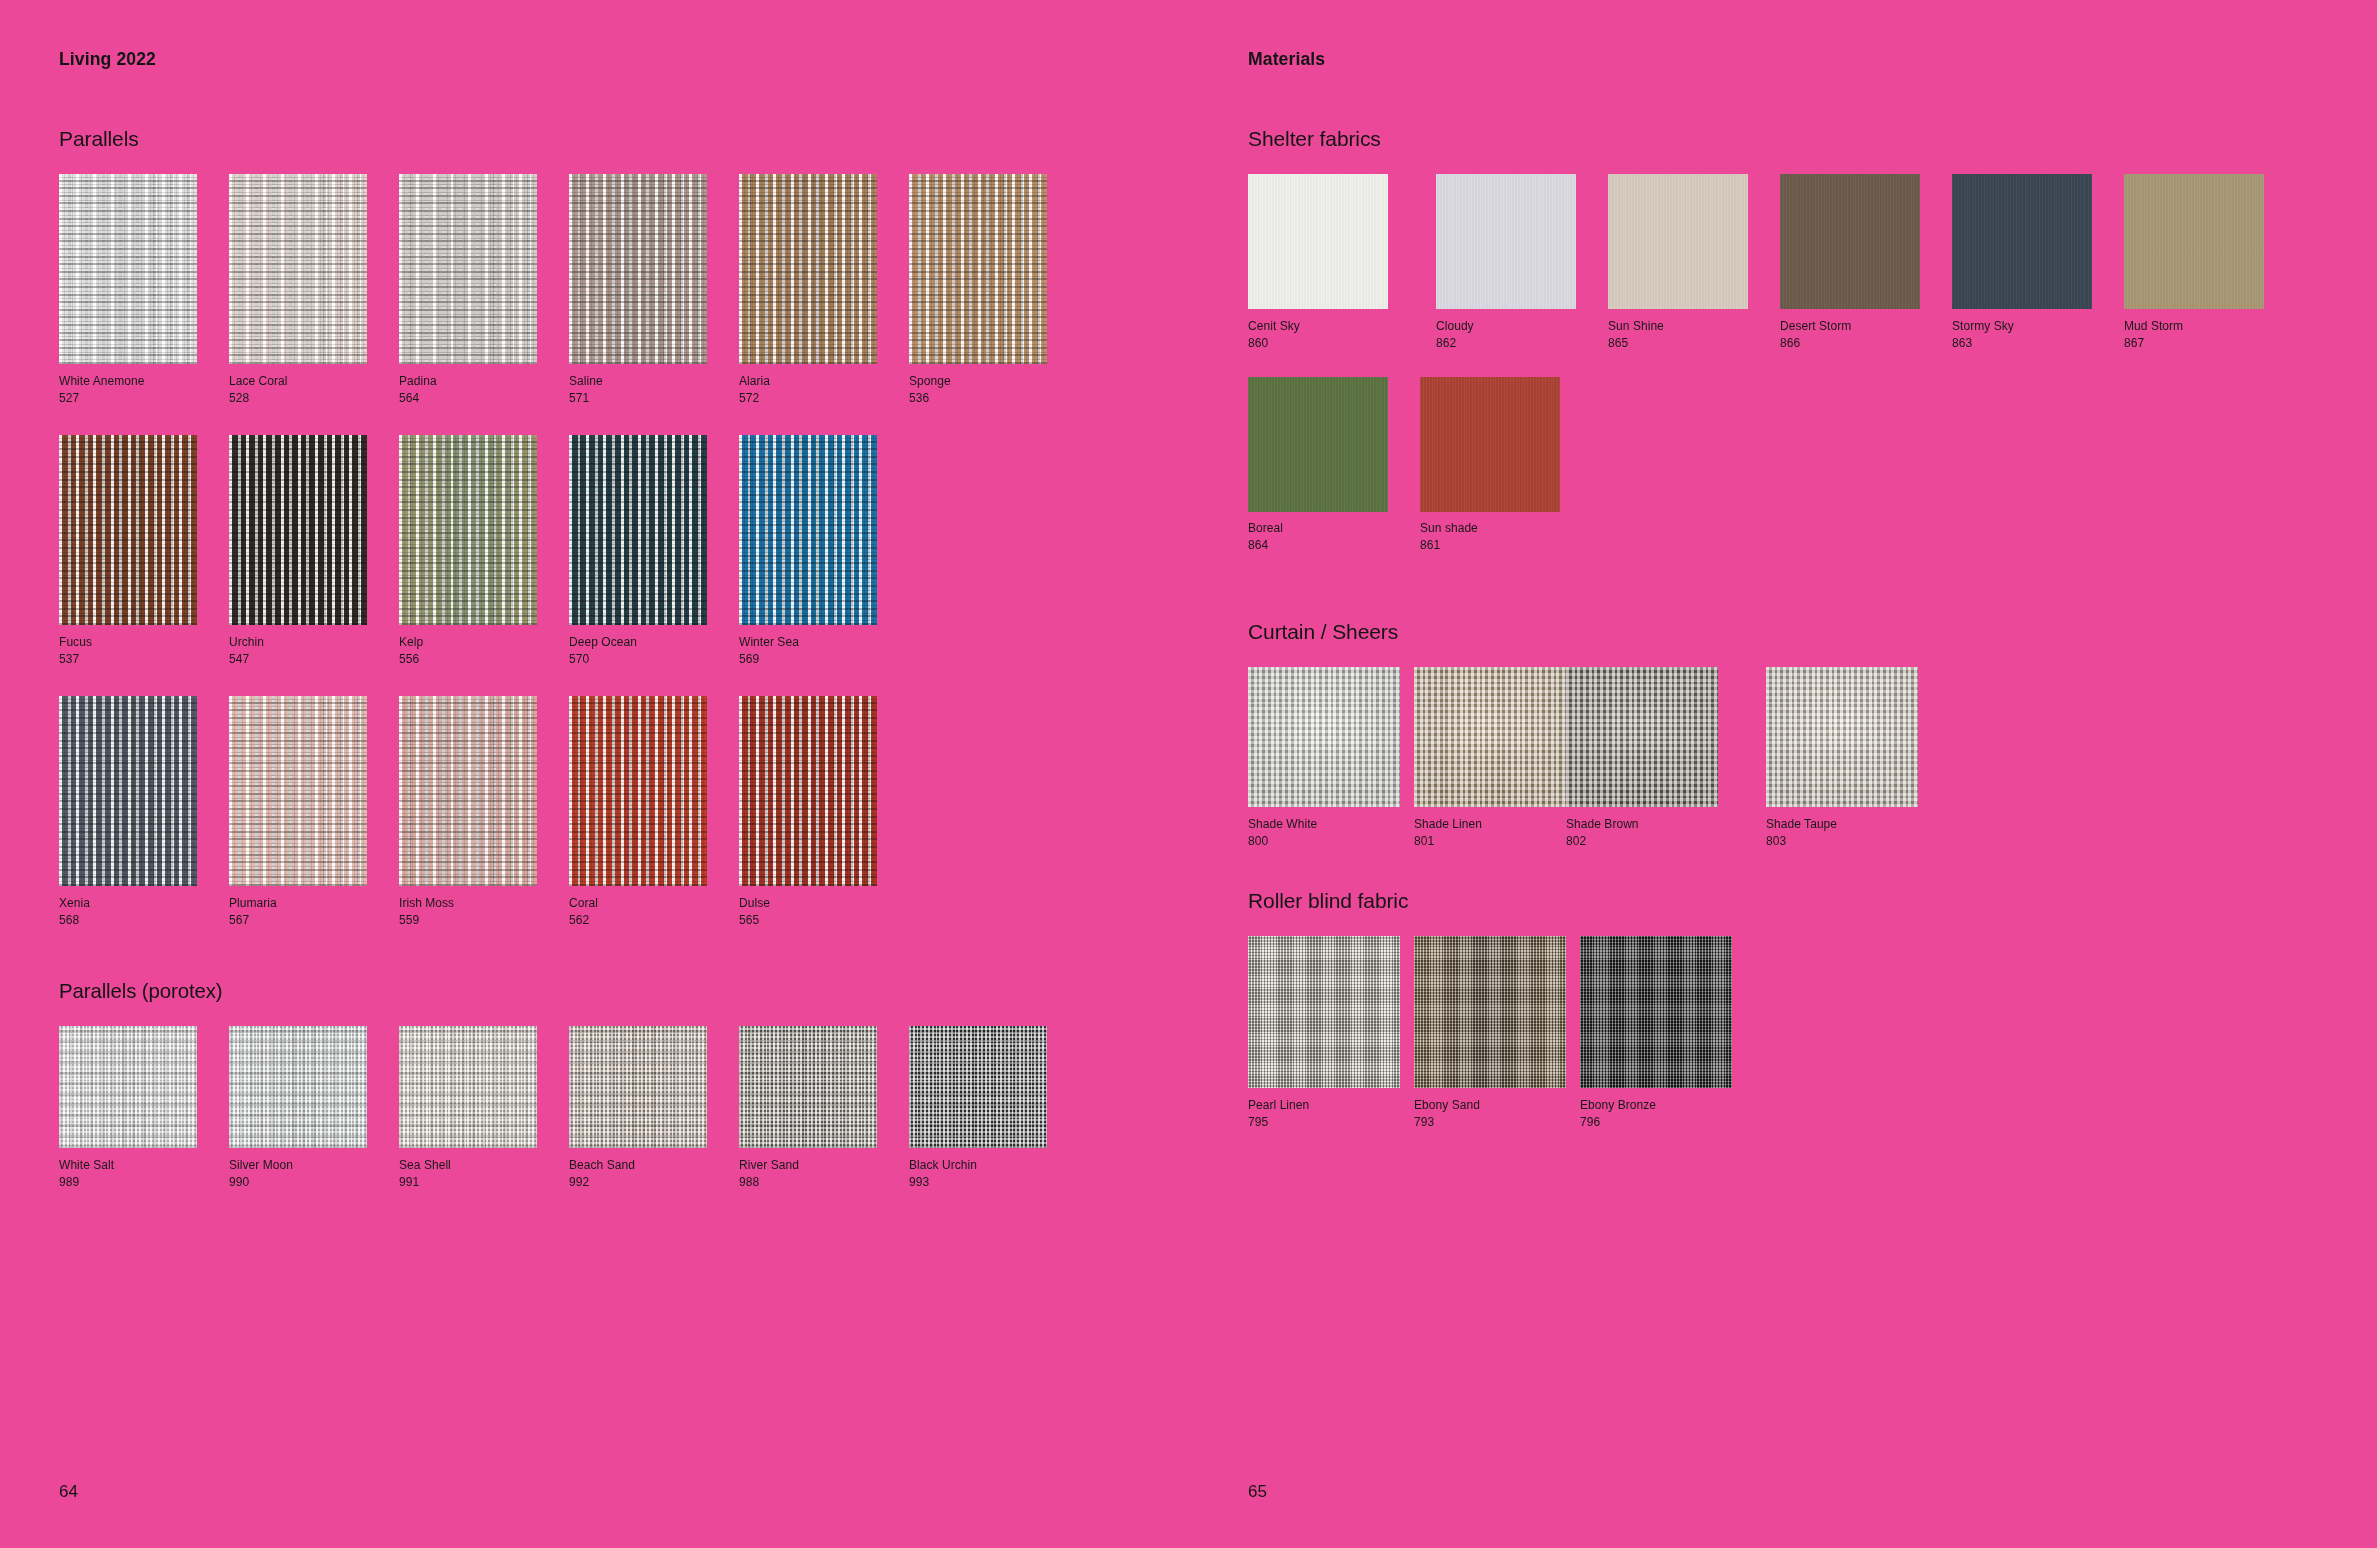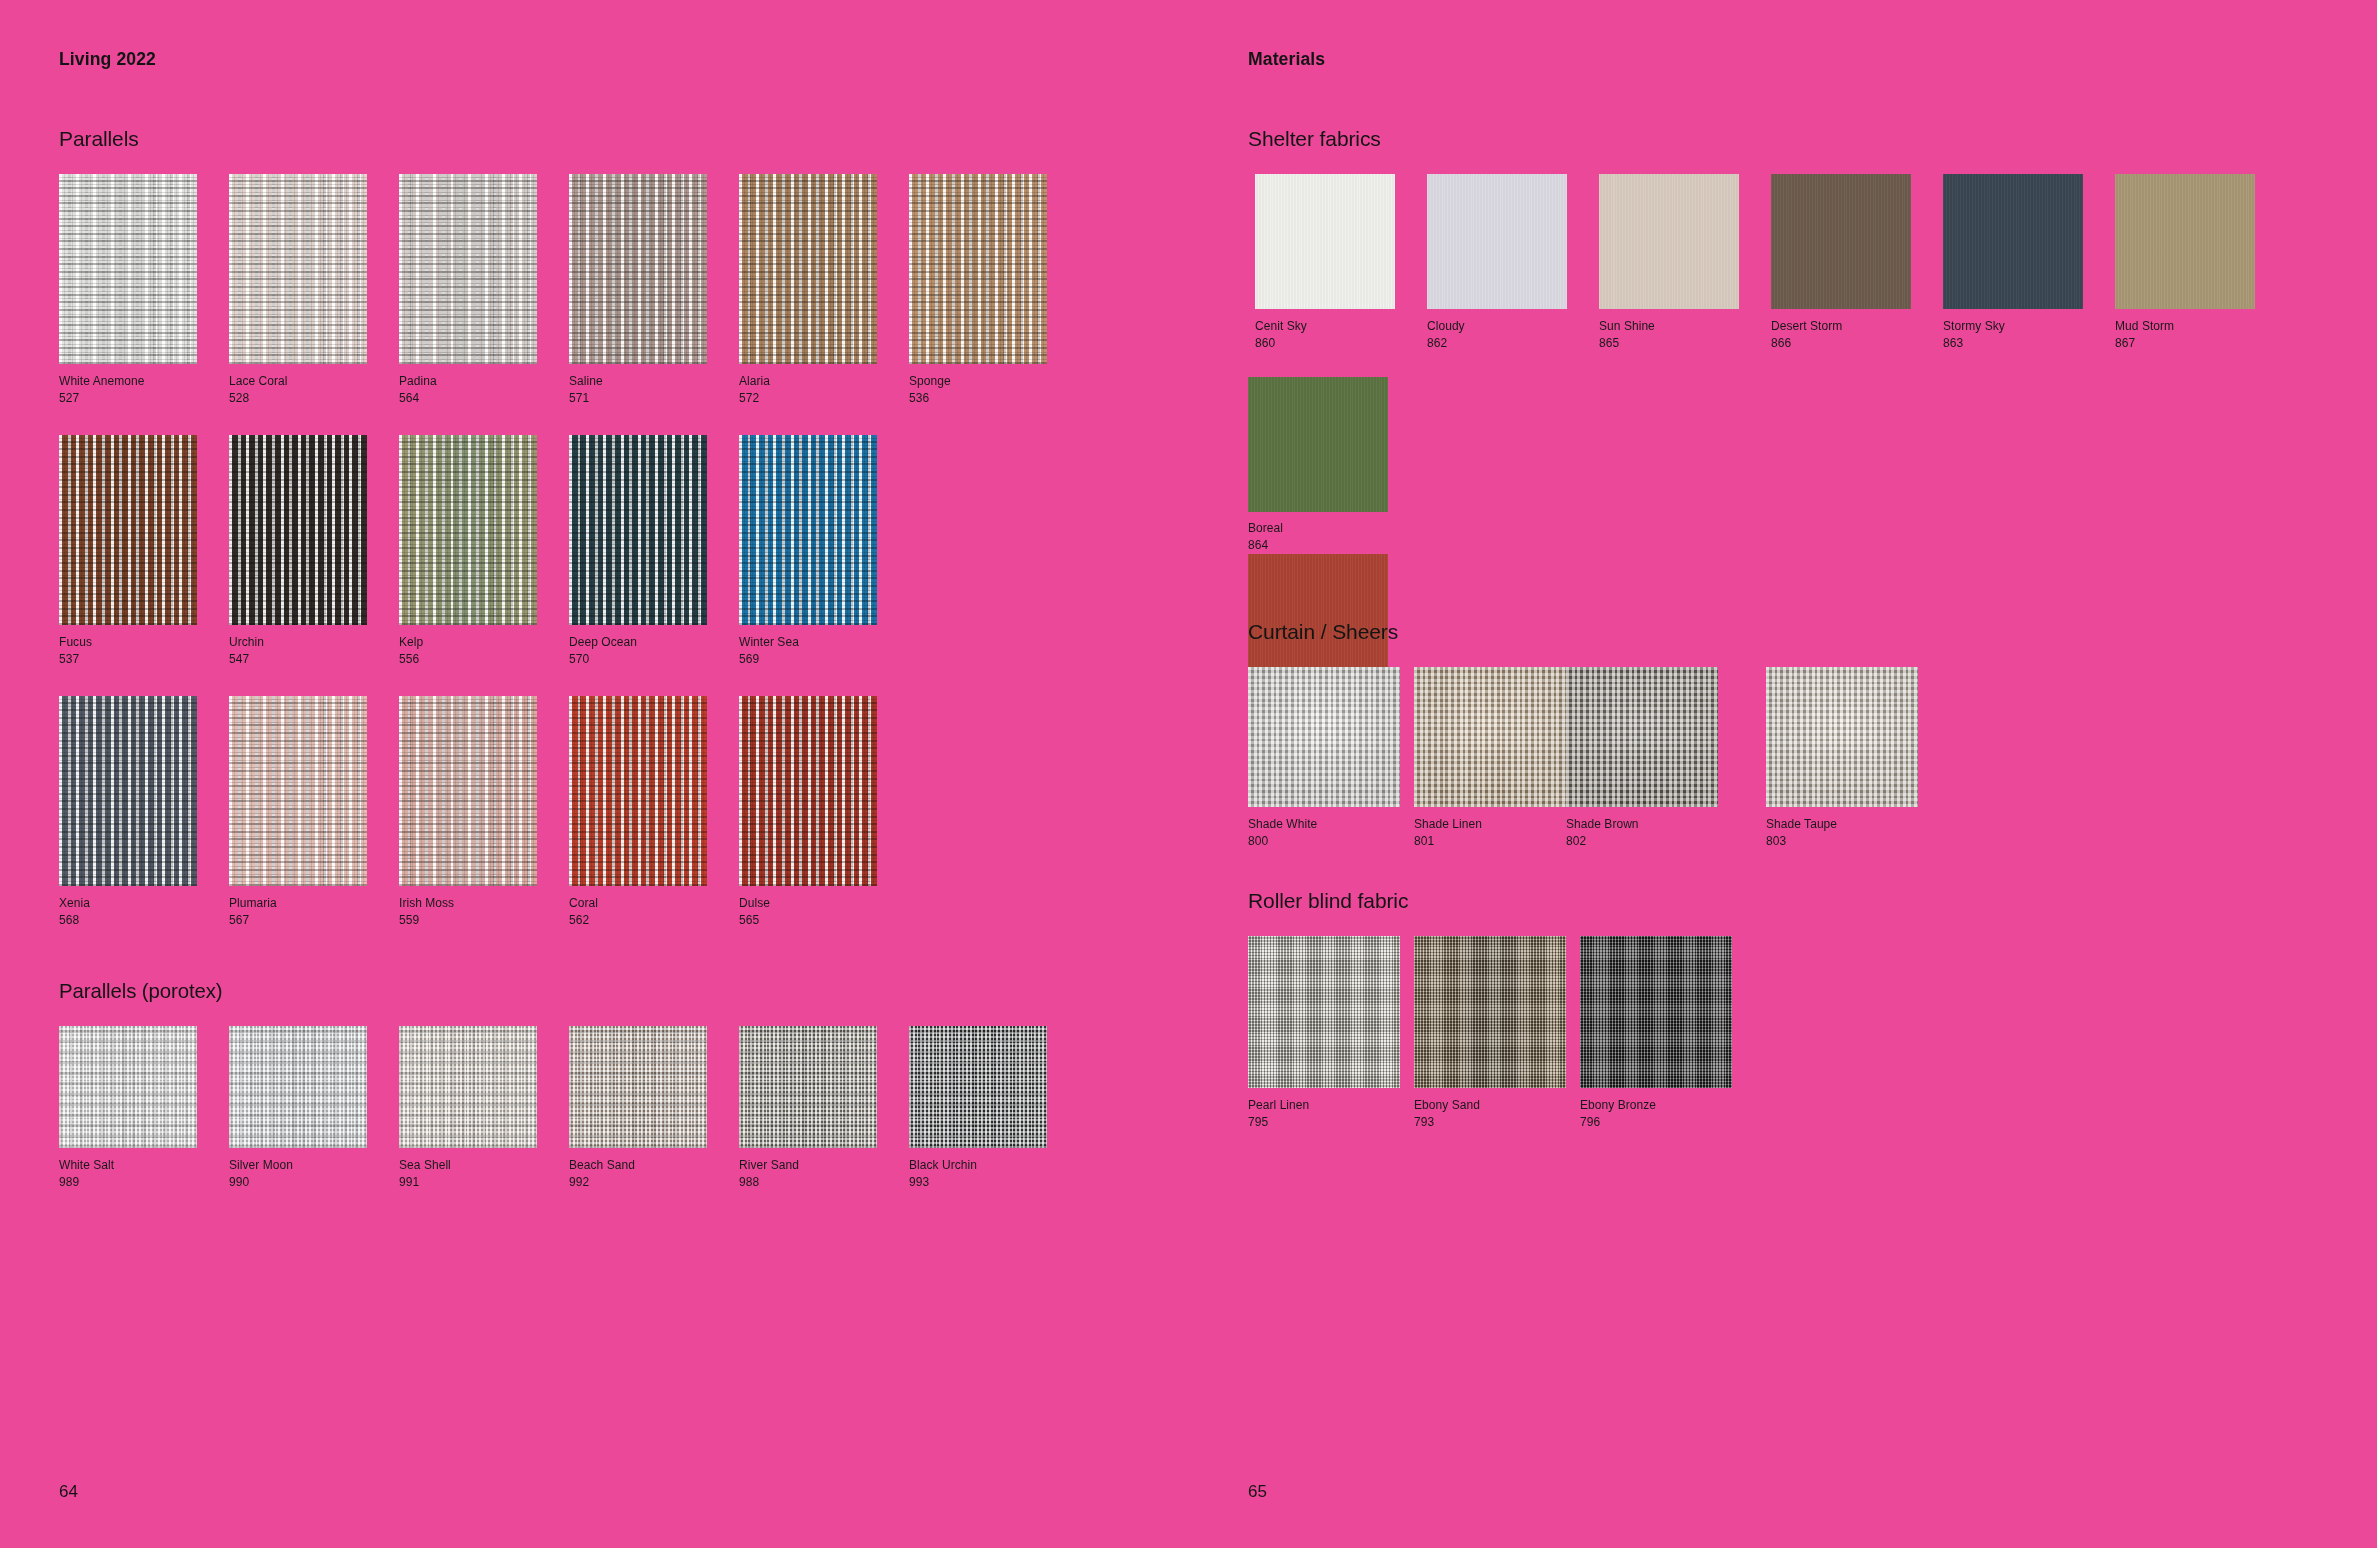--- a/index.html
+++ b/index.html
@@ -422,21 +422,21 @@
       <div class="folio">64</div>
     </div>
 
     <div class="sheet">
       <div class="running-head">Materials</div>
 
       <div class="group" id="rg0" style="top:127px;">
         <div class="group-title">Shelter fabrics</div>
         <div class="swatch-rows" id="rg0rows">
             <div class="swatch-row">
-              <div class="swatch-cell" style="width: 172px; margin-left: 7px;">
+              <div class="swatch-cell" style="width: 188px;">
                 <div class="chip solid" style="background: rgb(240, 240, 236);">
                   <div class="tex flat"></div>
                 </div>
                 <div class="meta">
                   <span class="nm">Cenit Sky</span>
                   <span class="cd">860</span>
                 </div>
               </div>
               <div class="swatch-cell" style="width: 172px;">
                 <div class="chip solid" style="background: rgb(220, 218, 226);">
@@ -477,21 +477,21 @@
               <div class="swatch-cell" style="width: 172px;">
                 <div class="chip solid" style="background: rgb(169, 152, 116);">
                   <div class="tex flat"></div>
                 </div>
                 <div class="meta">
                   <span class="nm">Mud Storm</span>
                   <span class="cd">867</span>
                 </div>
               </div>
             </div>
-            <div class="swatch-row" style="margin-top: 25px; flex-direction: column;">
+            <div class="swatch-row" style="margin-top: 25px;">
               <div class="swatch-cell" style="width: 172px;">
                 <div class="chip solid" style="background: rgb(92, 115, 66);">
                   <div class="tex flat"></div>
                 </div>
                 <div class="meta">
                   <span class="nm">Boreal</span>
                   <span class="cd">864</span>
                 </div>
               </div>
               <div class="swatch-cell" style="width: 172px;">

